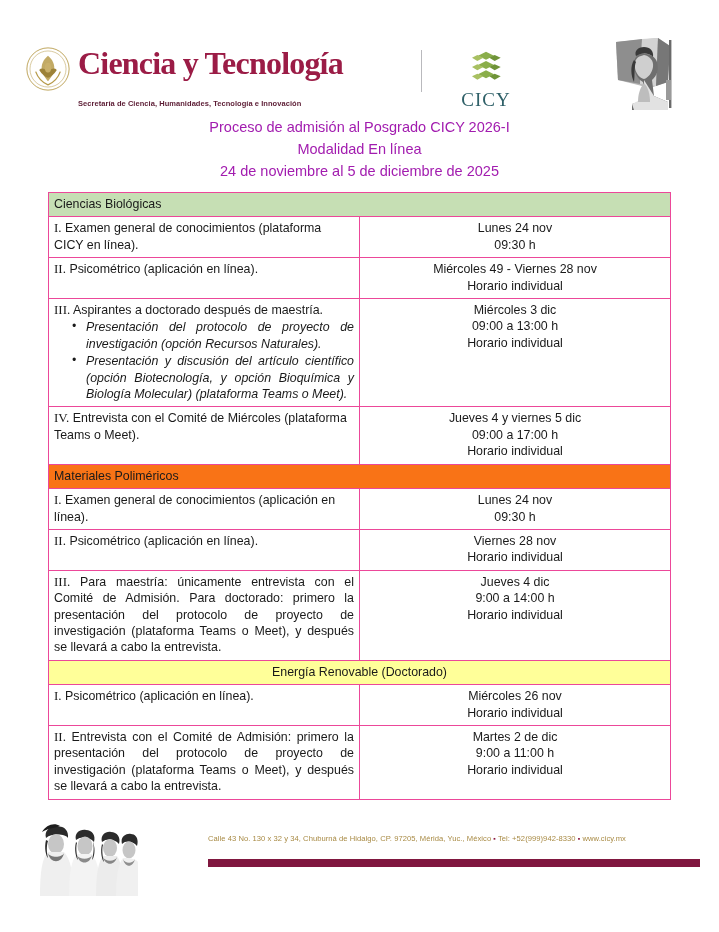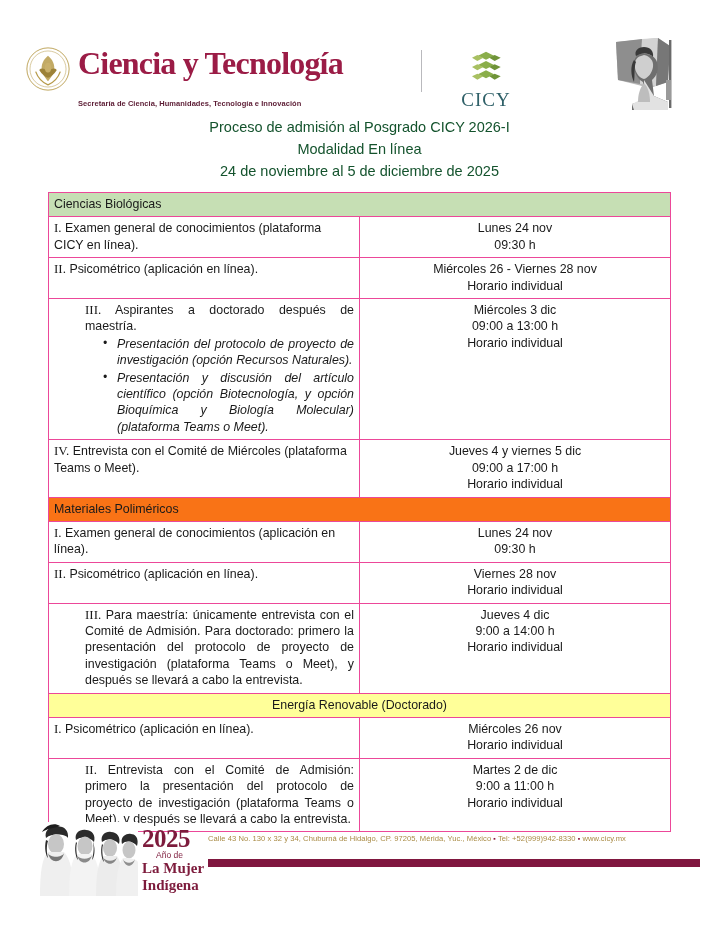--- a/index.html
+++ b/index.html
@@ -86,21 +86,21 @@
   }
 
   
   .titles {
     text-align: center;
     margin-top: 8px;
   }
   .titles div {
     font-size: 14.5px;
     line-height: 22px;
-    color: #14532d;
+    color: #a21caf;
   }
 
   
   .sched-wrap {
     margin: 10px auto 0 auto;
     width: 623px;
   }
   table.sched {
     width: 623px;
     border-collapse: collapse;
@@ -116,21 +116,21 @@
   td.sec-head {
     font-size: 12.6px;
     padding: 2px 5px 3px 6px;
     line-height: 16px;
   }
   td.sec-green { background: #c6dfb4; }
   td.sec-blue  { background: #f97316; }
   td.sec-yellow{ background: #ffff99; text-align: center; }
 
   td.activity { width: 465px; text-align: left; }
-  td.activity.justify { text-align: justify; padding-left: 36px; }
+  td.activity.justify { text-align: justify; }
   td.dates    { width: 158px; text-align: center; }
   td.dates .d { display: block; }
 
   .roman { font-family: "Liberation Serif", serif; font-size: 13px; }
 
   ul.bul {
     margin: 0 0 0 0;
     padding-left: 32px;
     list-style: none;
   }
@@ -287,21 +287,21 @@
           <td class="dates">
             <span class="d">Lunes 24 nov</span>
             <span class="d">09:30 h</span>
           </td>
         </tr>
         <tr>
           <td class="activity">
             <div><span class="roman">II.</span> <span>Psicométrico (aplicación en línea).</span></div>
           </td>
           <td class="dates">
-            <span class="d">Miércoles 26 - Viernes 28 nov</span>
+            <span class="d">Miércoles 49 - Viernes 28 nov</span>
             <span class="d">Horario individual</span>
           </td>
         </tr>
         <tr>
           <td class="activity justify">
             <div><span class="roman">III.</span> <span>Aspirantes a doctorado después de maestría.</span></div>
             <ul class="bul">
               <li>Presentación del protocolo de proyecto de investigación (opción Recursos Naturales).</li>
               <li>Presentación y discusión del artículo científico (opción Biotecnología, y opción Bioquímica y Biología Molecular) (plataforma Teams o Meet).</li>
             </ul>
@@ -406,26 +406,20 @@
         <path d="M65 35 C67 40 77 40 79 35 C77 44 67 44 65 35 Z" fill="#868686"></path>
         <path d="M64 22 C62 30 64 38 66 40 C64 32 64 26 65 23 Z" fill="#2b2b2b"></path>
       </g>
       <g>
         <path d="M84 22 C82 15 88 11 93 12 C98 12 101 17 99 24 C95 19 88 18 84 22 Z" fill="#2b2b2b"></path>
         <ellipse cx="91" cy="28" rx="6.5" ry="8.5" fill="#c6c6c6"></ellipse>
         <path d="M85 36 C80 42 78 56 78 74 L100 74 L100 40 C98 37 93 36 85 36 Z" fill="#f0f0f0"></path>
         <path d="M85 37 C87 42 95 42 97 37 C95 46 87 46 85 37 Z" fill="#8f8f8f"></path>
       </g>
     </svg>
-    <div class="year-text">
-      <div class="year-num">2025</div>
-      <div class="year-small">Año de</div>
-      <div class="year-l1">La Mujer</div>
-      <div class="year-l2">Indígena</div>
-    </div>
   </div>
 
   <div class="footer-addr">
     <span>Calle 43 No. 130 x 32 y 34, Chuburná de Hidalgo, CP. 97205, Mérida, Yuc., México</span>
     <span class="sq">▪</span>
     <span>Tel: +52(999)942-8330</span>
     <span class="sq">▪</span>
     <span>www.cicy.mx</span>
   </div>
 

